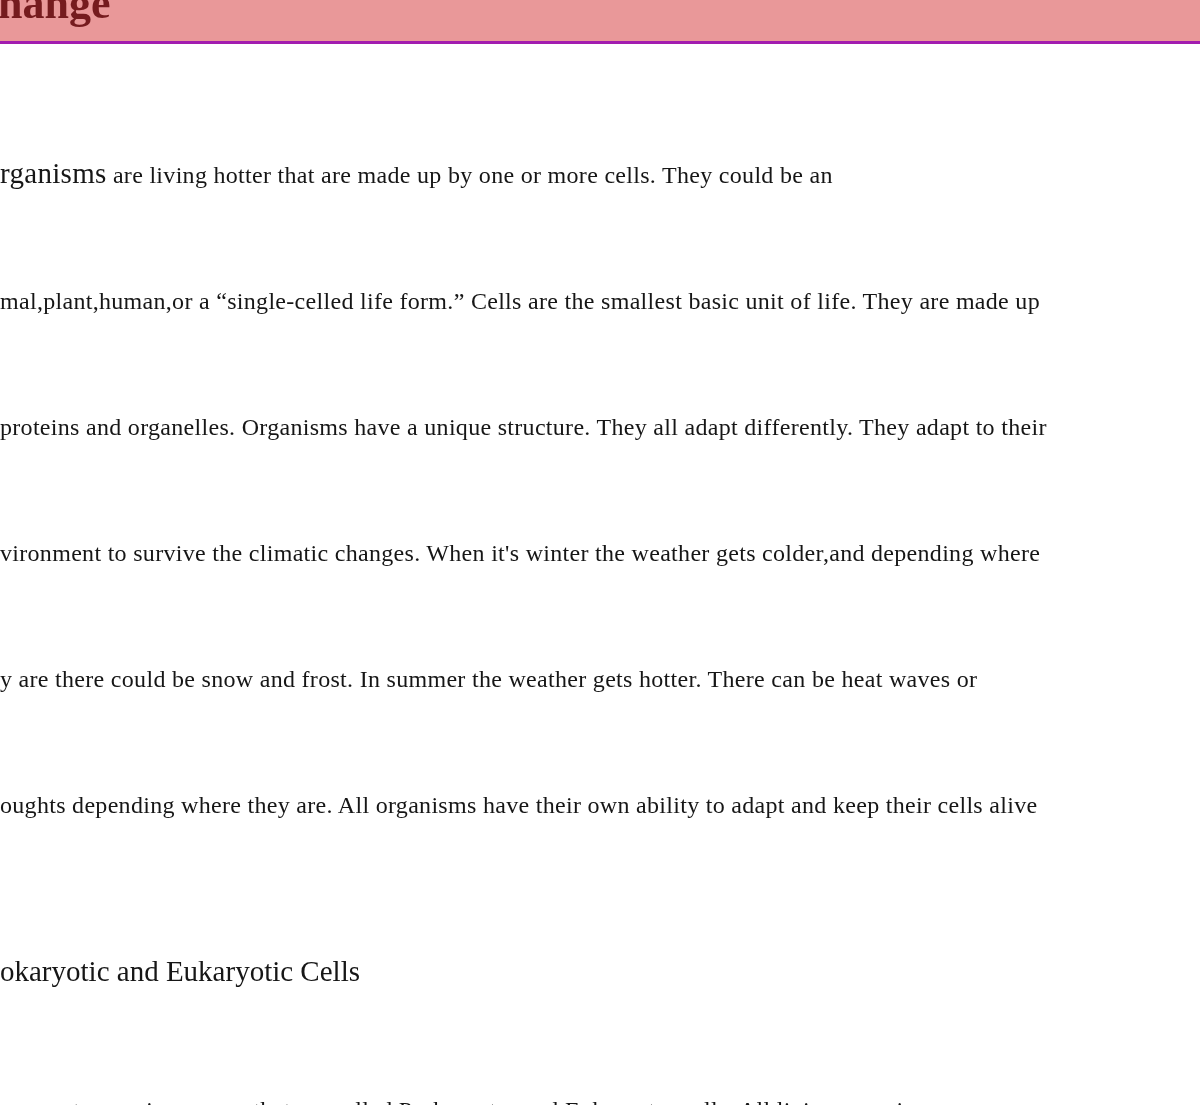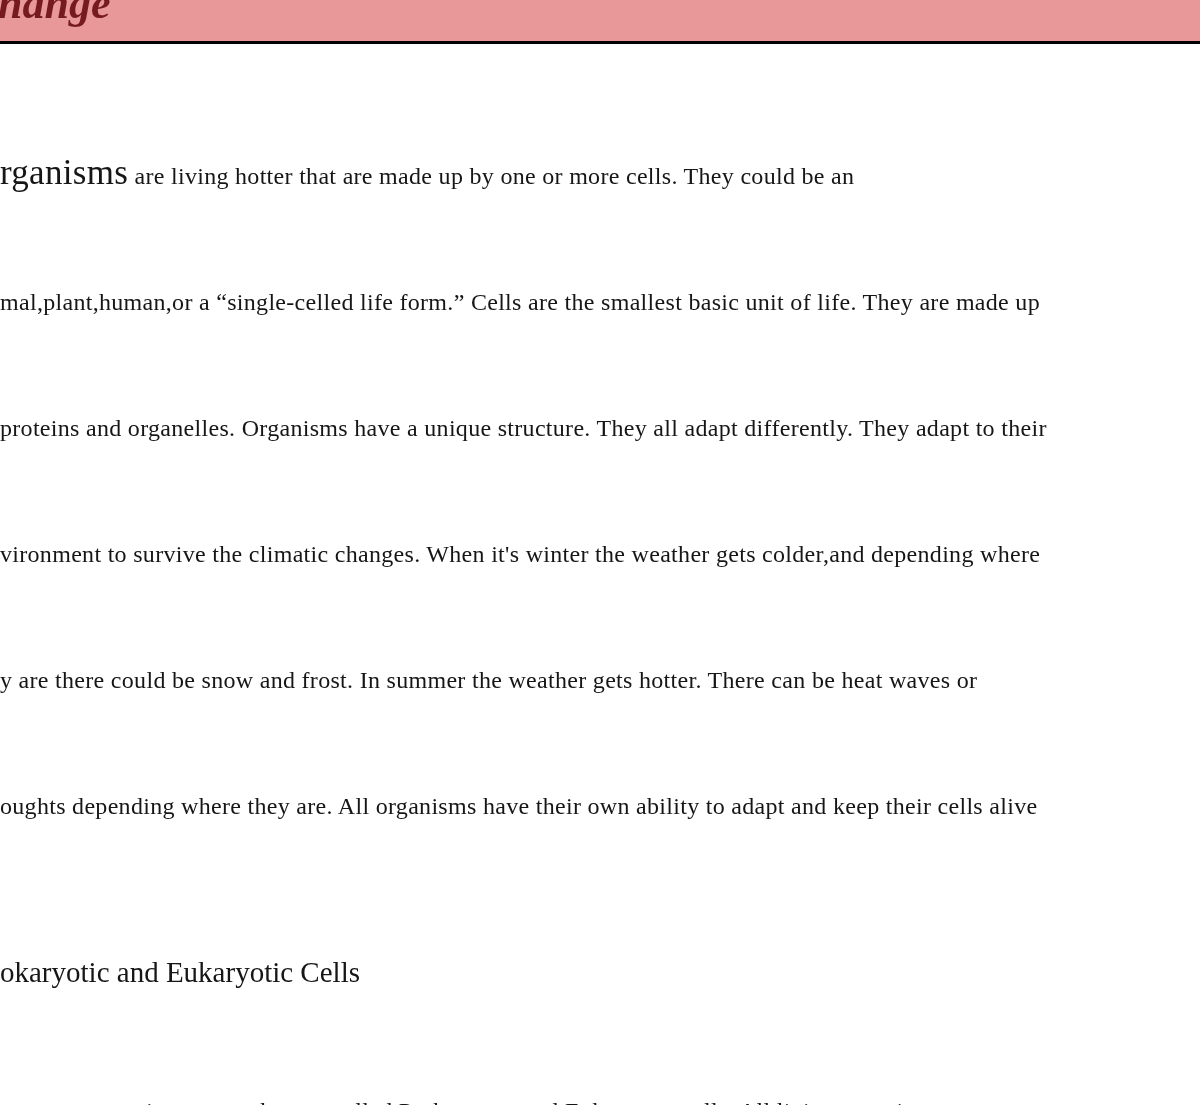--- a/index.html
+++ b/index.html
@@ -9,40 +9,39 @@
     overflow:hidden;
     font-family:"Liberation Serif","DejaVu Serif",serif;
     color:#161616;
     position:relative;
   }
   
   .banner {
     position:relative;
     height:44px;
     background:#e99899;
-    border-bottom:3px solid #000000;
+    border-bottom:3px solid #a21caf;
     overflow:hidden;
-    font-style:italic;
   }
   .doc-title {
     position:absolute;
     top:-18px;
     left:-2px;
     font-size:44px;
     font-weight:bold;
     line-height:1;
     color:#751b1e;
     white-space:pre;
   }
   
   .content { width:1400px; }            
   .para { white-space:pre; }
   .para .line { white-space:pre; }
   .p-large { font-size:24px; line-height:42px; letter-spacing:0.3px; }
-  .lead-word { font-size:35px;margin-top:16px; }
+  .lead-word { font-size:29px;margin-top:16px; }
   .sec-heading {
     font-weight:normal;
     white-space:pre;
     color:#161616;
   }
   .h-cells    { font-size:29px; line-height:38px; margin-top:42px; }
   .intro    { margin-top:24px; }
   .cells-p  { margin-top:15px; }
 </style>
 </head>

